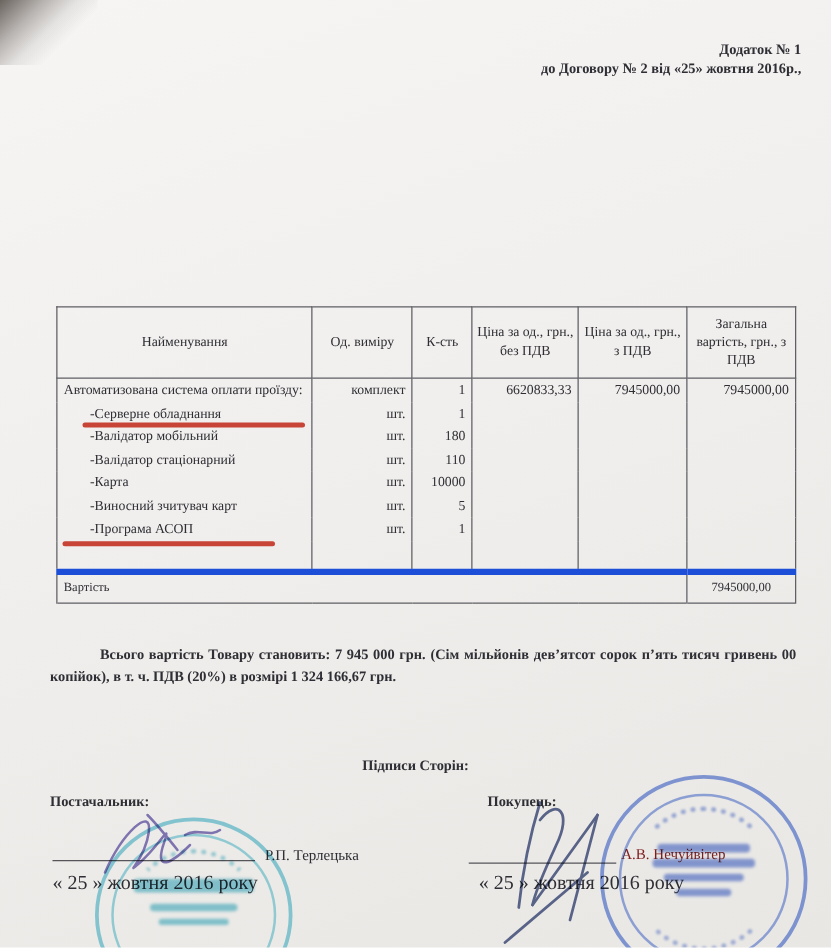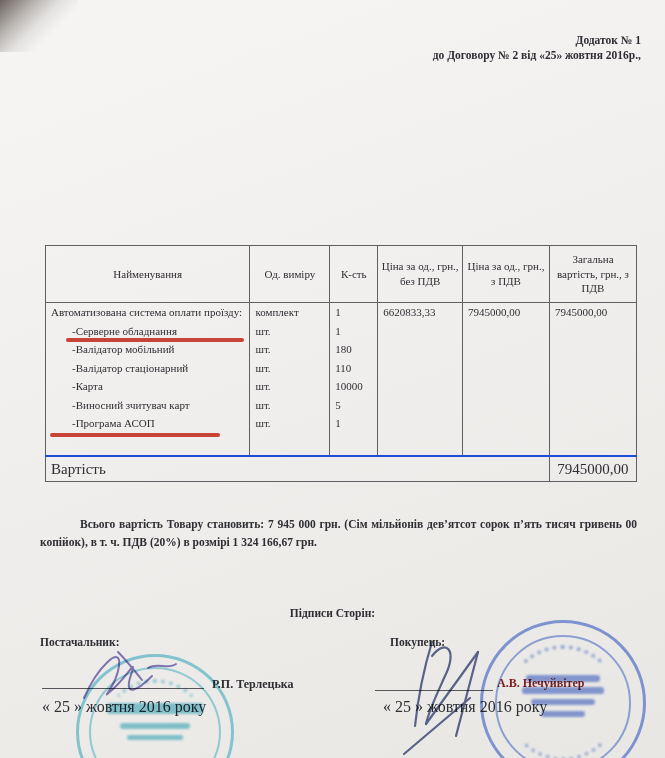--- a/index.html
+++ b/index.html
@@ -34,25 +34,25 @@
   table.spec th{
     border:1px solid #5f5f64;font-weight:400;text-align:center;
     padding:4px 3px;height:48px;line-height:1.35;
   }
   table.spec td{
     border-left:1px solid #5f5f64;border-right:1px solid #5f5f64;
     padding:1px 5px;vertical-align:top;line-height:1.5;
   }
   table.spec td.name{position:relative;}
   table.spec td.name.sub{padding-left:26px;}
-  table.spec td.c{text-align:left;}
+  table.spec td.c{text-align:right;}
   tr.spacer td{height:20px;}
   tr.tfoot td{
-    border-top:2px solid #1d4ed8;height:20px;vertical-align:middle;
-    font-size:15px;
+    border-top:5px solid #1d4ed8;height:20px;vertical-align:middle;
+    font-size:10px;
   }
   tr.tfoot td.total{text-align:center;}
   col.c1{width:205px;} col.c2{width:80px;} col.c3{width:48px;}
   col.c4{width:85px;} col.c5{width:87px;} col.c6{width:87px;}
 
   .red-line{
     position:absolute;height:4px;background:#c43527;border-radius:2px;
     opacity:.92;z-index:3;
   }
   tr.r1 .red-line{left:20px;bottom:-2px;width:178px;}
@@ -68,21 +68,21 @@
     font-weight:700;font-size:11.5px;
   }
   .role{position:absolute;font-weight:700;font-size:11.5px;}
   .role.supplier{top:636px;left:40px;}
   .role.buyer{top:636px;left:390px;}
 
   .sig-line{position:absolute;border-bottom:1.2px solid #55555a;}
   .sig-line.supplier{top:688px;left:42px;width:162px;}
   .sig-line.buyer{top:690px;left:375px;width:118px;}
 
-  .sig-name{position:absolute;font-weight:700;font-size:12px;}
+  .sig-name{position:absolute;font-weight:400;font-size:12px;}
   .sig-name.supplier{top:677px;left:212px;}
   .sig-name.buyer{top:676px;left:497px;color:#7f1d1d;}
 
   .sig-date{position:absolute;font-size:16px;}
   .sig-date.supplier{top:698px;left:42px;}
   .sig-date.buyer{top:698px;left:383px;}
 
   svg.signature{position:absolute;mix-blend-mode:multiply;z-index:4;}
   svg.signature.supplier{top:640px;left:72px;}
   svg.signature.buyer{top:636px;left:398px;}

